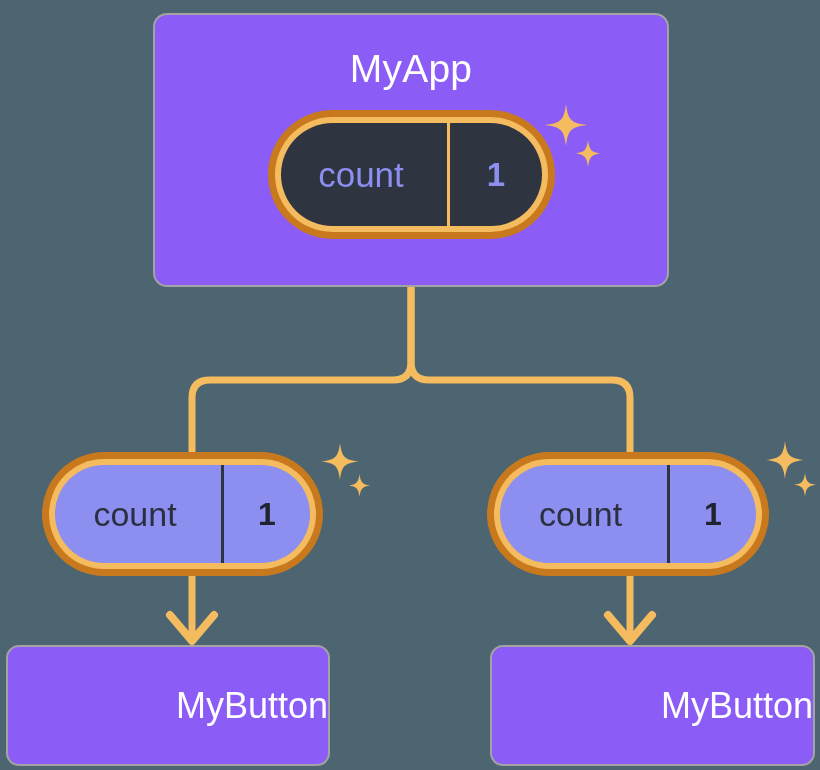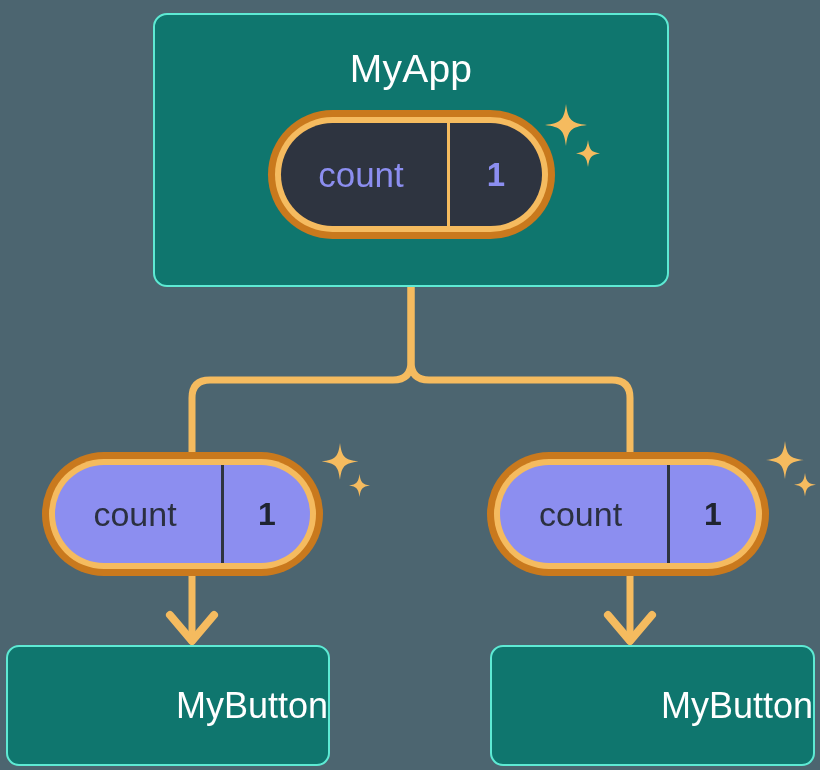--- a/index.html
+++ b/index.html
@@ -23,22 +23,22 @@
     top: 0;
     width: 820px;
     height: 770px;
     pointer-events: none;
   }
 
   
   .card {
     position: absolute;
     box-sizing: border-box;
-    background: #0f766e;
-    border: 2px solid #5eead4;
+    background: #8b5cf6;
+    border: 2px solid #a3a3a3;
     border-radius: 14px;
   }
   #app-card {
     left: 153px;
     top: 13px;
     width: 516px;
     height: 274px;
   }
   .app-title {
     position: absolute;

